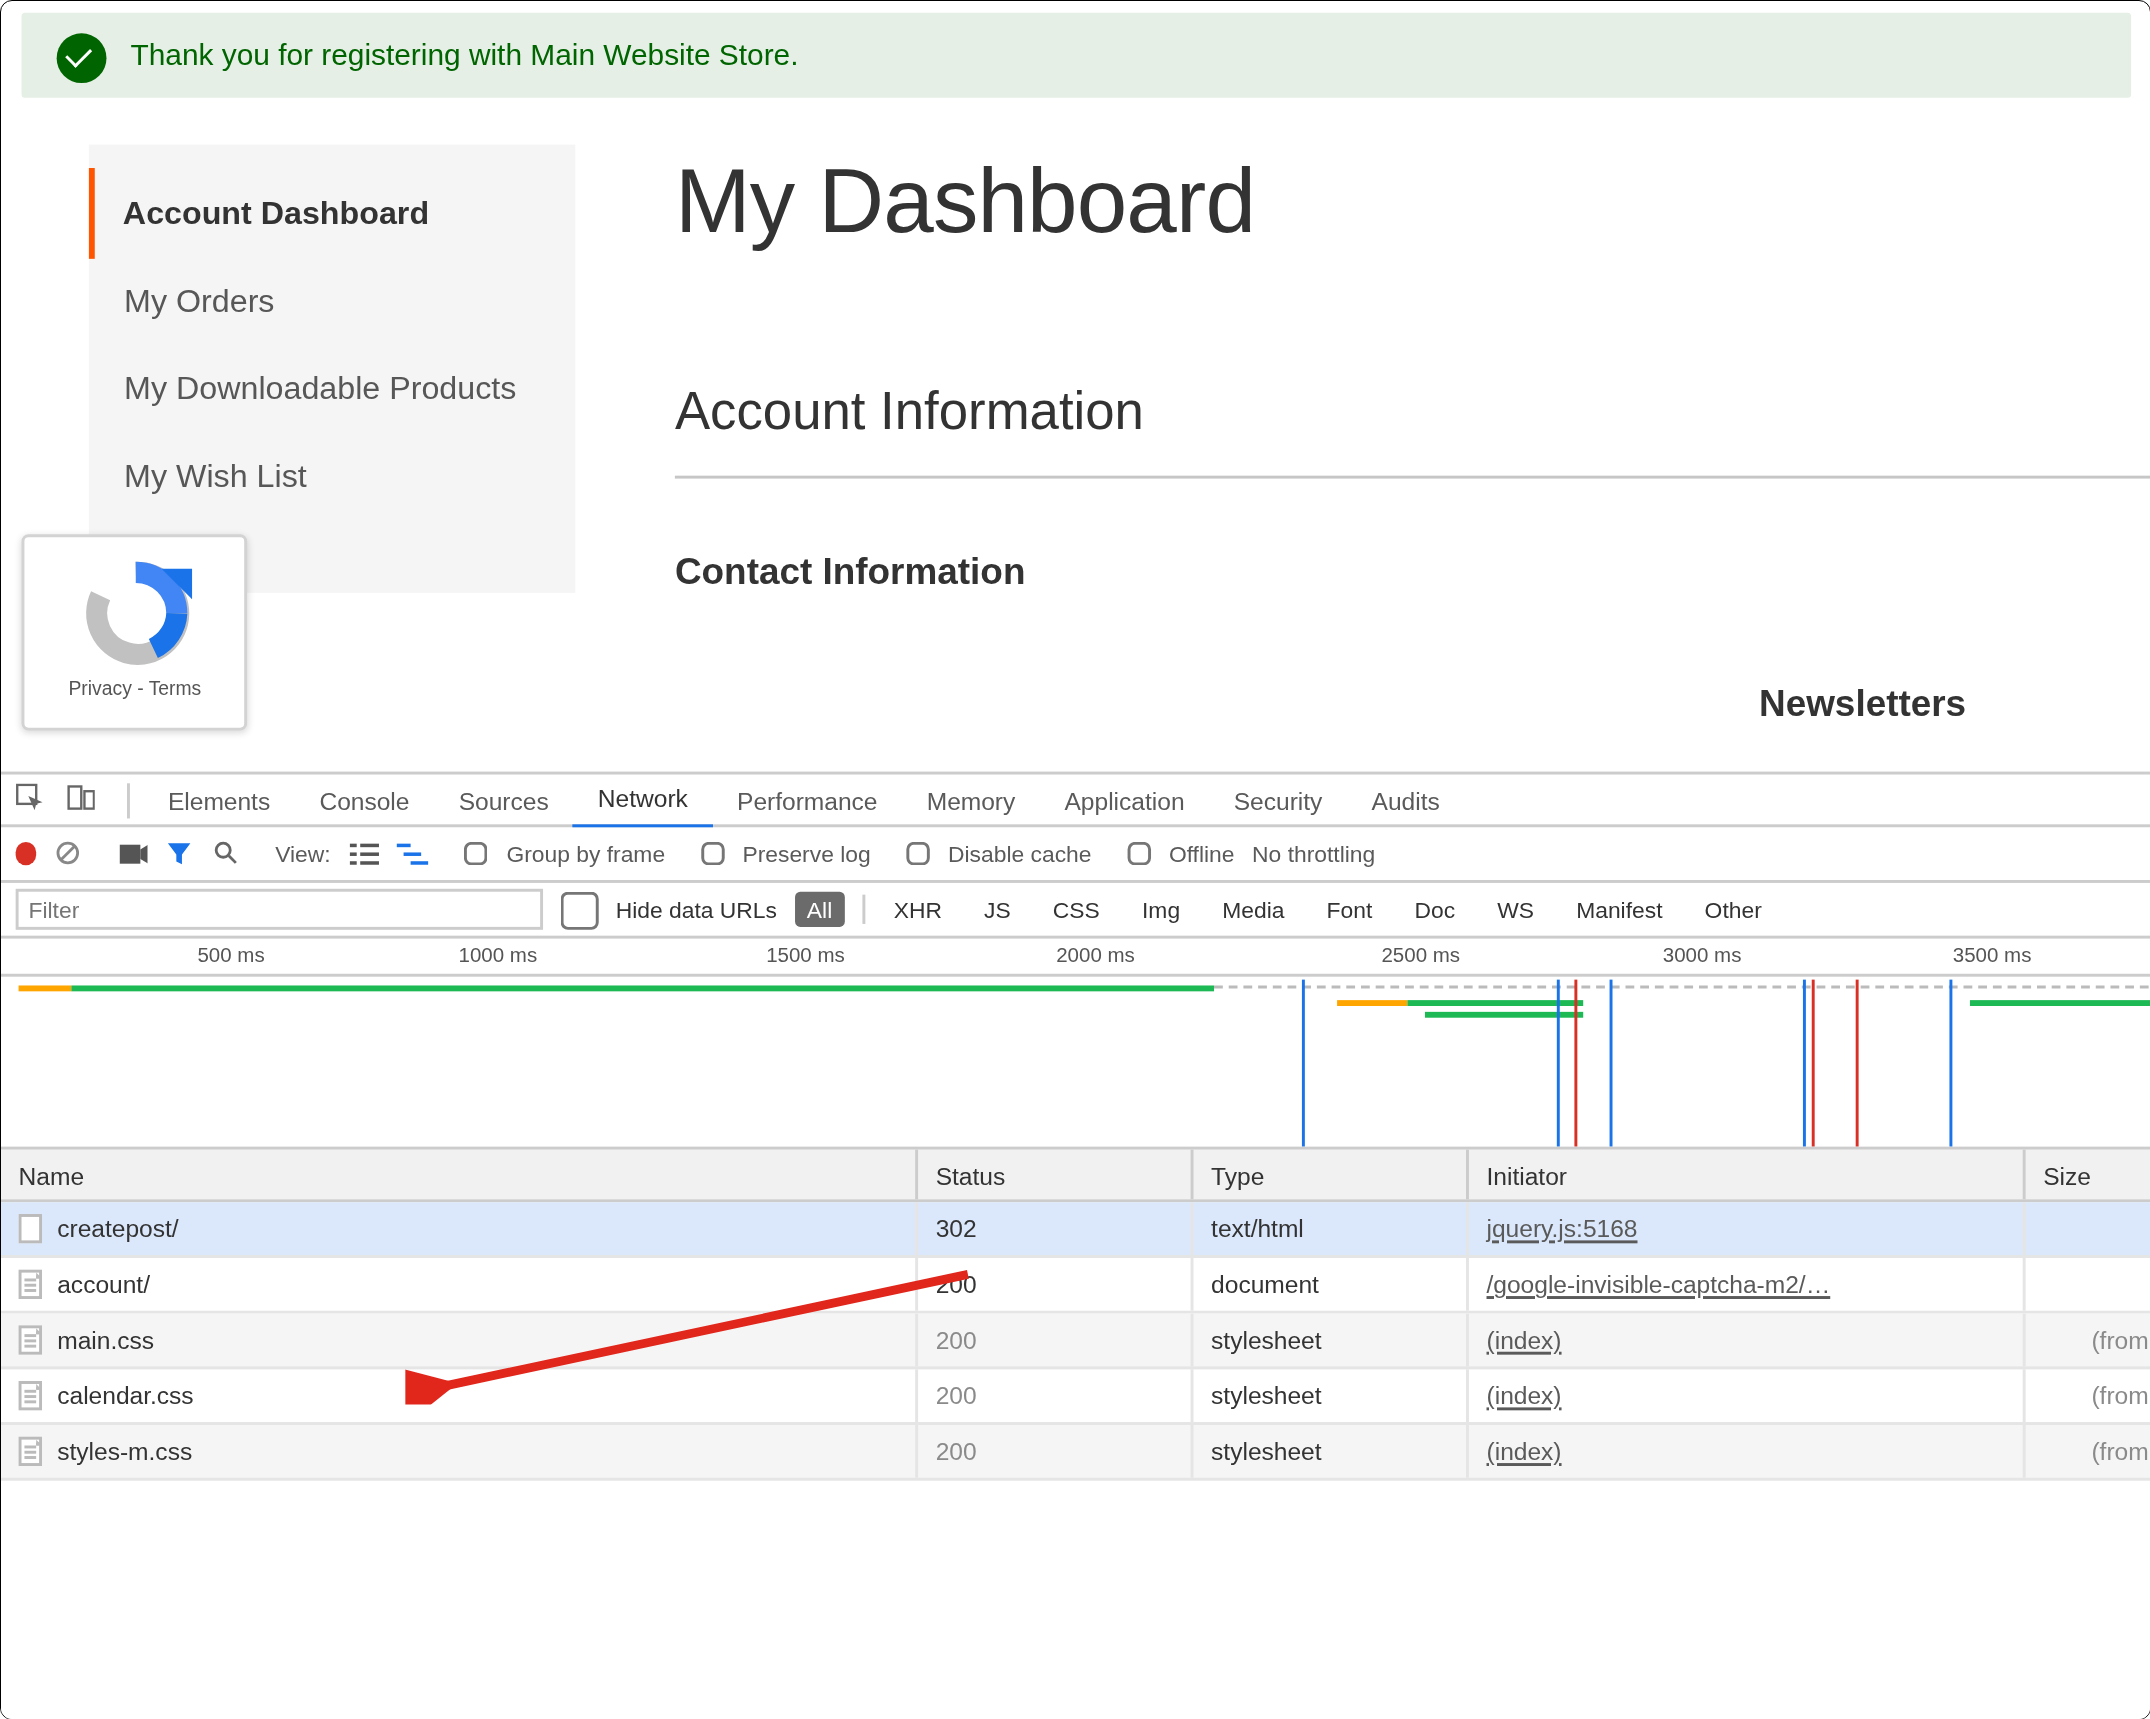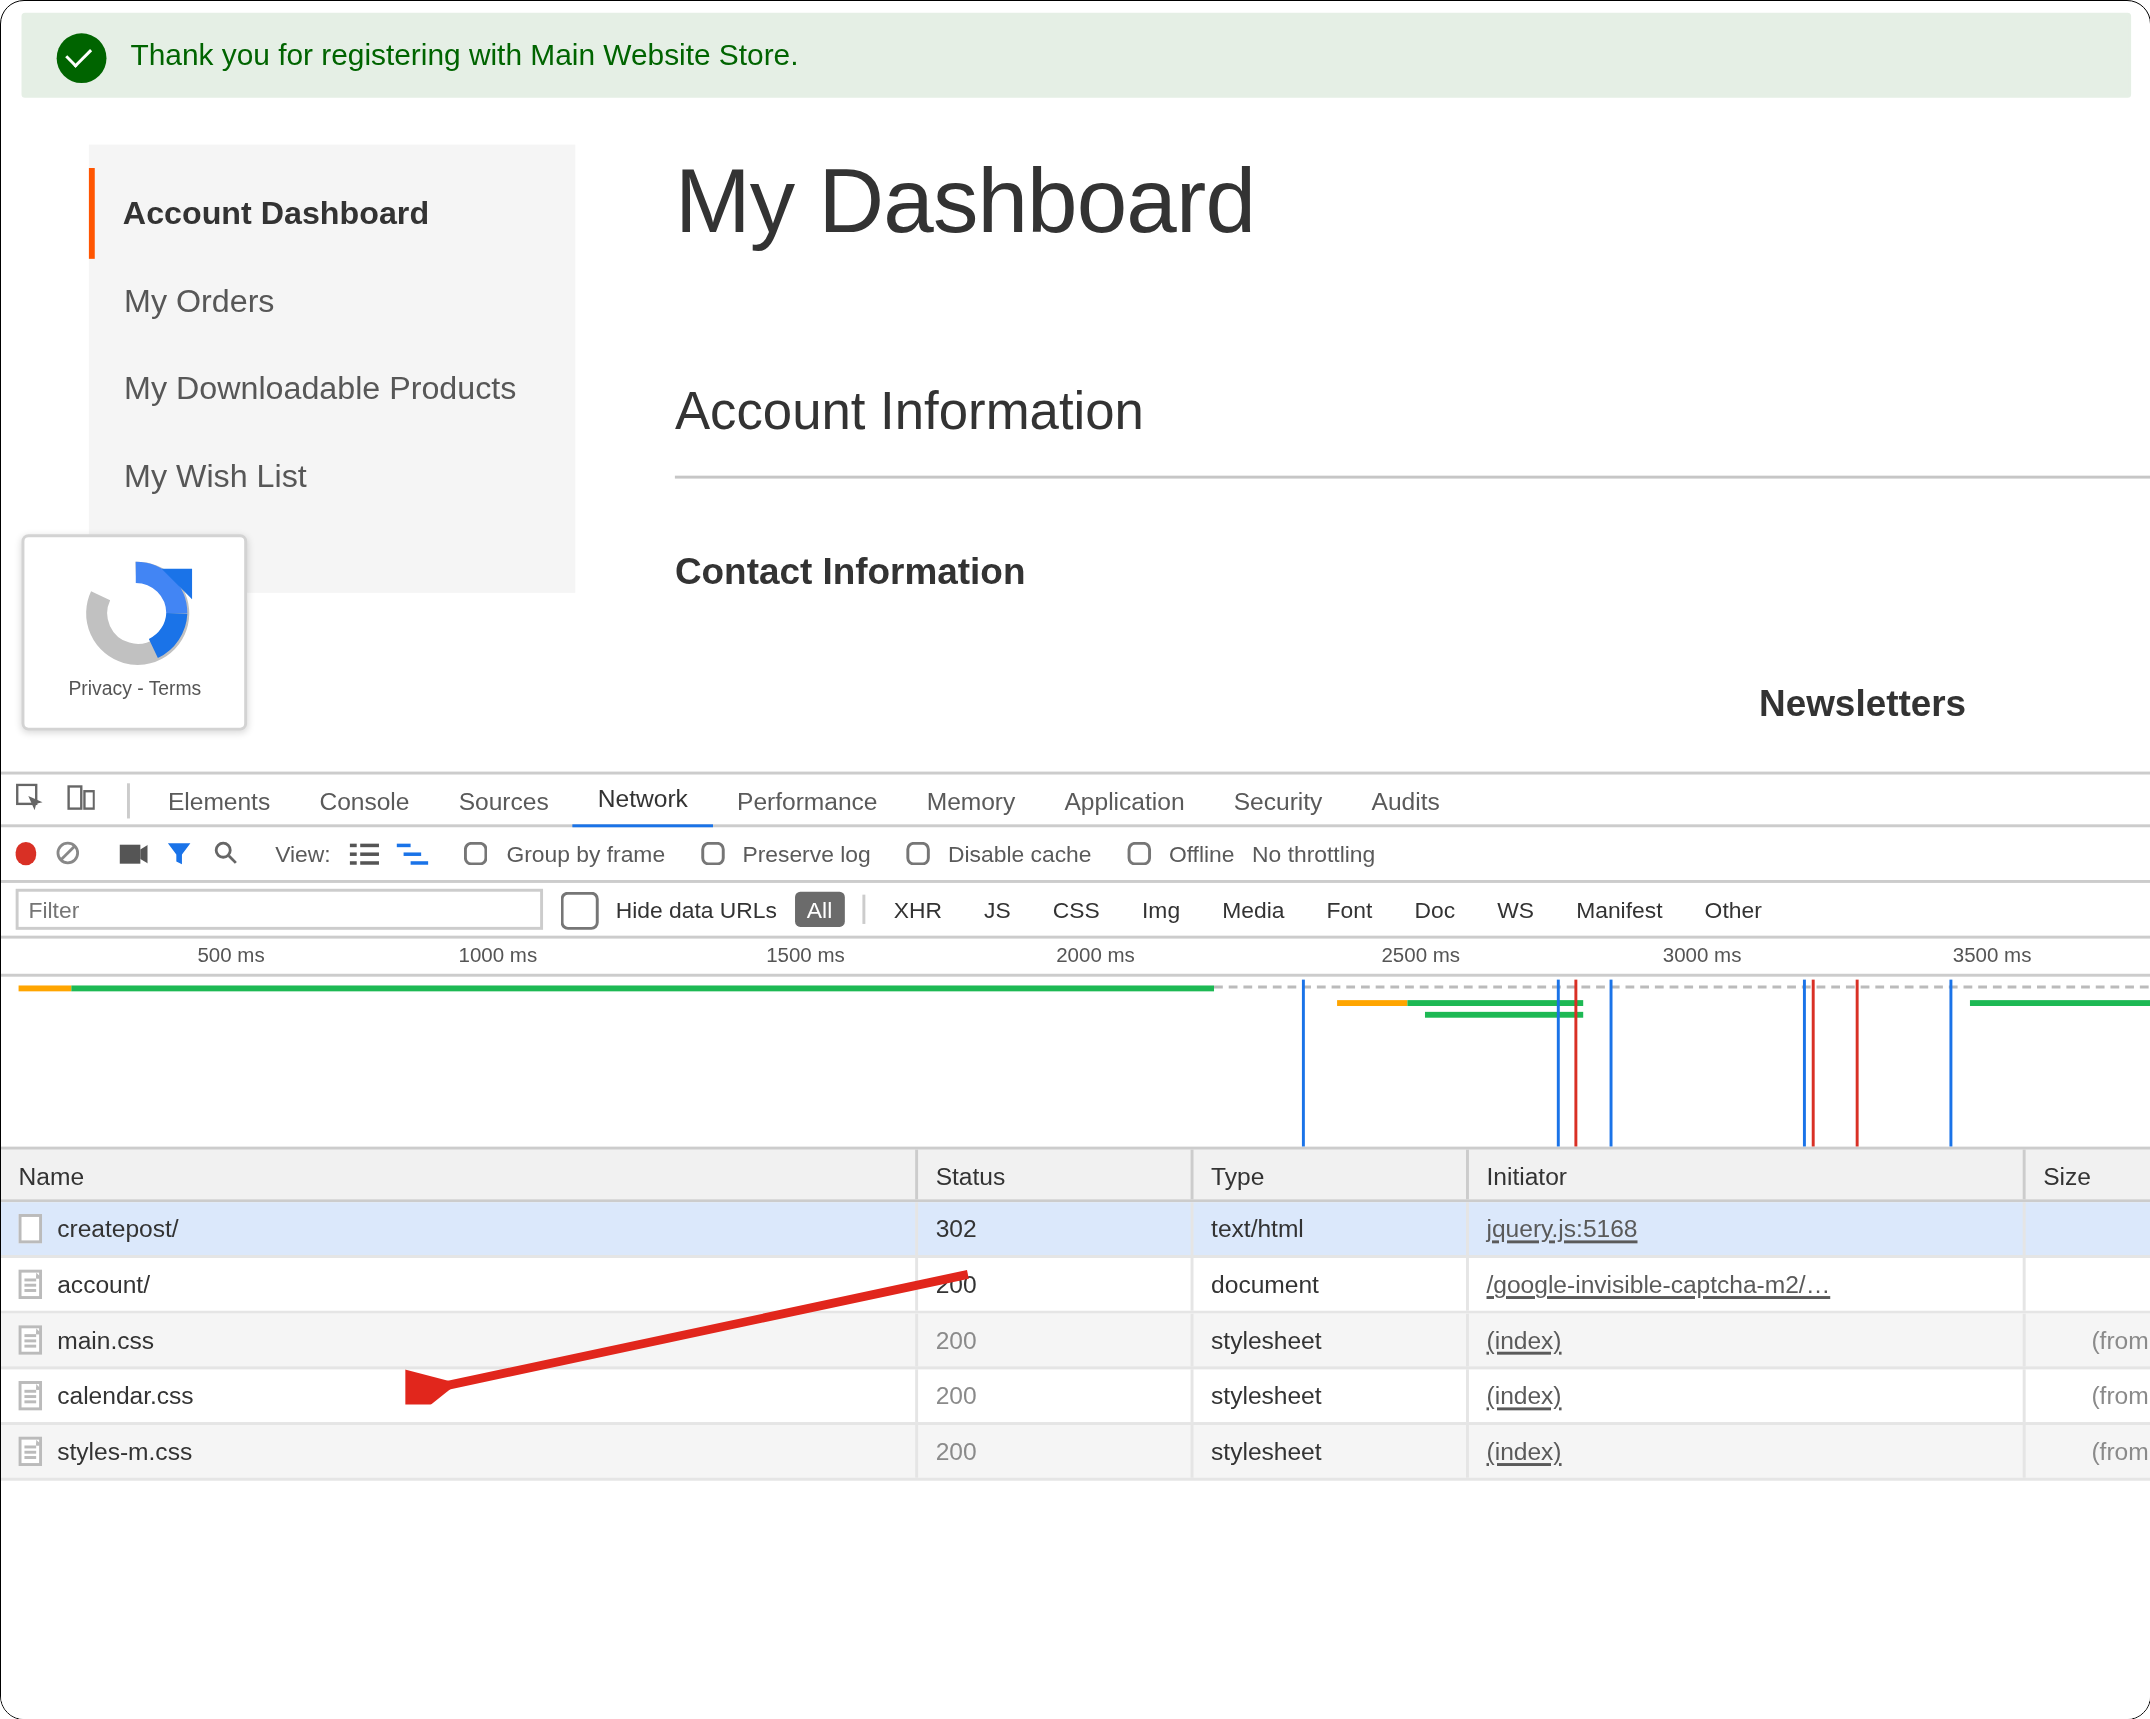--- a/index.html
+++ b/index.html
@@ -8,21 +8,21 @@
     font-size: 8.4px;
     color: #333;
     background: #fff;
   }
   .outer {
     width: 2151px;
     height: 1720px;
     position: relative;
     overflow: hidden;
     border: 0.6px solid #000;
-    border-radius: 24px;
+    border-radius: 12px;
     background: #fff;
   }
   .scale {
     transform: scale(2.93);
     transform-origin: top left;
     width: 734px;
     height: 587px;
     position: relative;
     overflow: hidden;
   }

